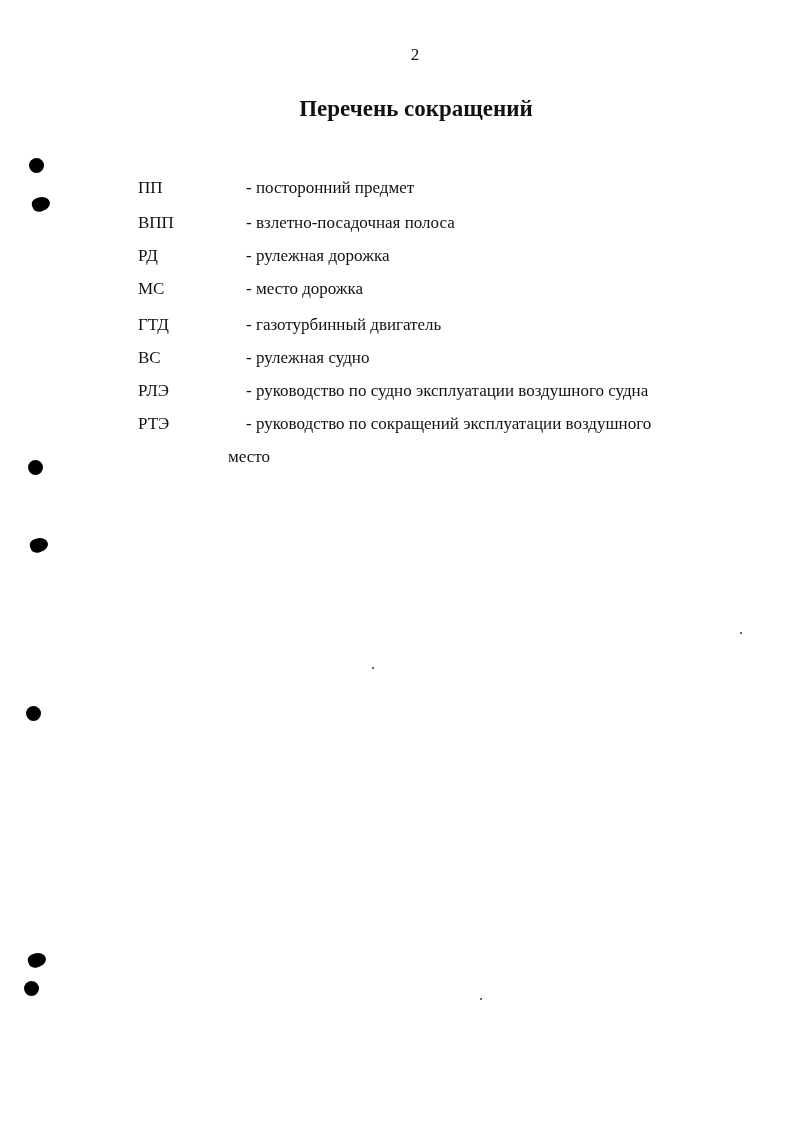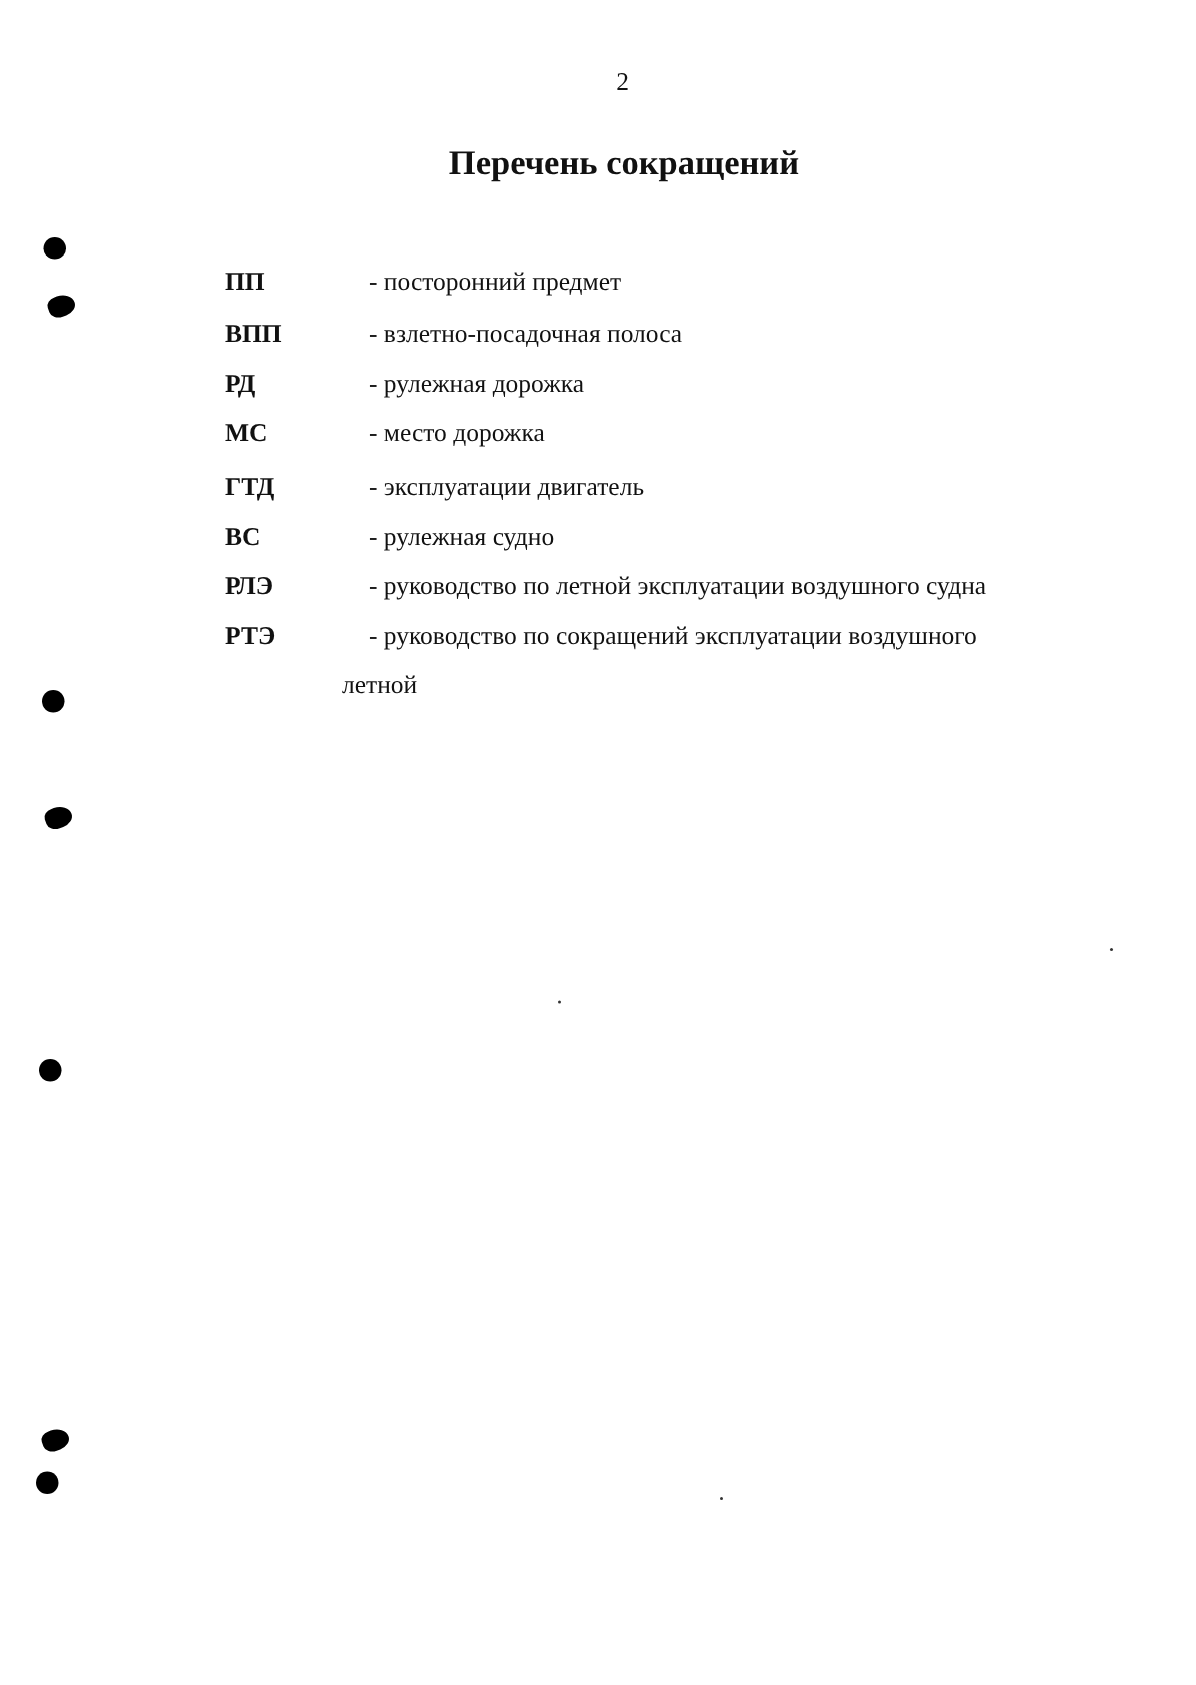--- a/index.html
+++ b/index.html
@@ -2,21 +2,21 @@
 <html><head>
 <meta charset="utf-8">
 <style>
   html, body { margin:0; padding:0; }
   body { width:797px; height:1123px; background:#ffffff; position:relative; overflow:hidden;
          font-family:"Liberation Serif", "DejaVu Serif", serif; color:#111; }
   .page-number { position:absolute; top:45px; left:0; width:830px; text-align:center; font-size:17px; }
   .title { position:absolute; top:96px; left:0; width:832px; text-align:center; font-size:23px; font-weight:bold; }
   .abbr-list { position:absolute; top:178px; left:138px; width:600px; }
   .row { position:absolute; left:0; font-size:17px; }
-  .abbr { position:absolute; left:12px; white-space:nowrap;font-weight:bold; }
+  .abbr { position:absolute; left:0; white-space:nowrap; }
   .def { position:absolute; left:108px; white-space:nowrap; }
   .cont { position:absolute; left:90px; white-space:nowrap; }
   .hole { position:absolute; width:15px; height:15px; border-radius:50%; background:#000; }
   .blot { position:absolute; width:18px; height:14px; background:#000; border-radius:40% 60% 50% 45%; transform:rotate(-20deg); }
   .speck { position:absolute; width:2px; height:2px; background:#333; border-radius:50%; }
 </style>
 </head>
 <body>
 
 <div class="page-number">2</div>
@@ -34,34 +34,34 @@
   <div class="row" style="top:68px">
     <span class="abbr">РД</span>
     <span class="def">- рулежная дорожка</span>
   </div>
   <div class="row" style="top:101px">
     <span class="abbr">МС</span>
     <span class="def">- место дорожка</span>
   </div>
   <div class="row" style="top:137px">
     <span class="abbr">ГТД</span>
-    <span class="def">- эксплуатации двигатель</span>
+    <span class="def">- газотурбинный двигатель</span>
   </div>
   <div class="row" style="top:170px">
     <span class="abbr">ВС</span>
     <span class="def">- рулежная судно</span>
   </div>
   <div class="row" style="top:203px">
     <span class="abbr">РЛЭ</span>
-    <span class="def">- руководство по летной эксплуатации воздушного судна</span>
+    <span class="def">- руководство по судно эксплуатации воздушного судна</span>
   </div>
   <div class="row" style="top:236px">
     <span class="abbr">РТЭ</span>
     <span class="def">- руководство по сокращений эксплуатации воздушного</span>
-    <span class="cont" style="top:33px">летной</span>
+    <span class="cont" style="top:33px">место</span>
   </div>
 </div>
 
 <div class="hole" style="left:29px;top:158px"></div>
 <div class="blot" style="left:32px;top:197px"></div>
 <div class="hole" style="left:28px;top:460px"></div>
 <div class="blot" style="left:30px;top:538px"></div>
 <div class="hole" style="left:26px;top:706px"></div>
 <div class="blot" style="left:28px;top:953px"></div>
 <div class="hole" style="left:24px;top:981px"></div>

